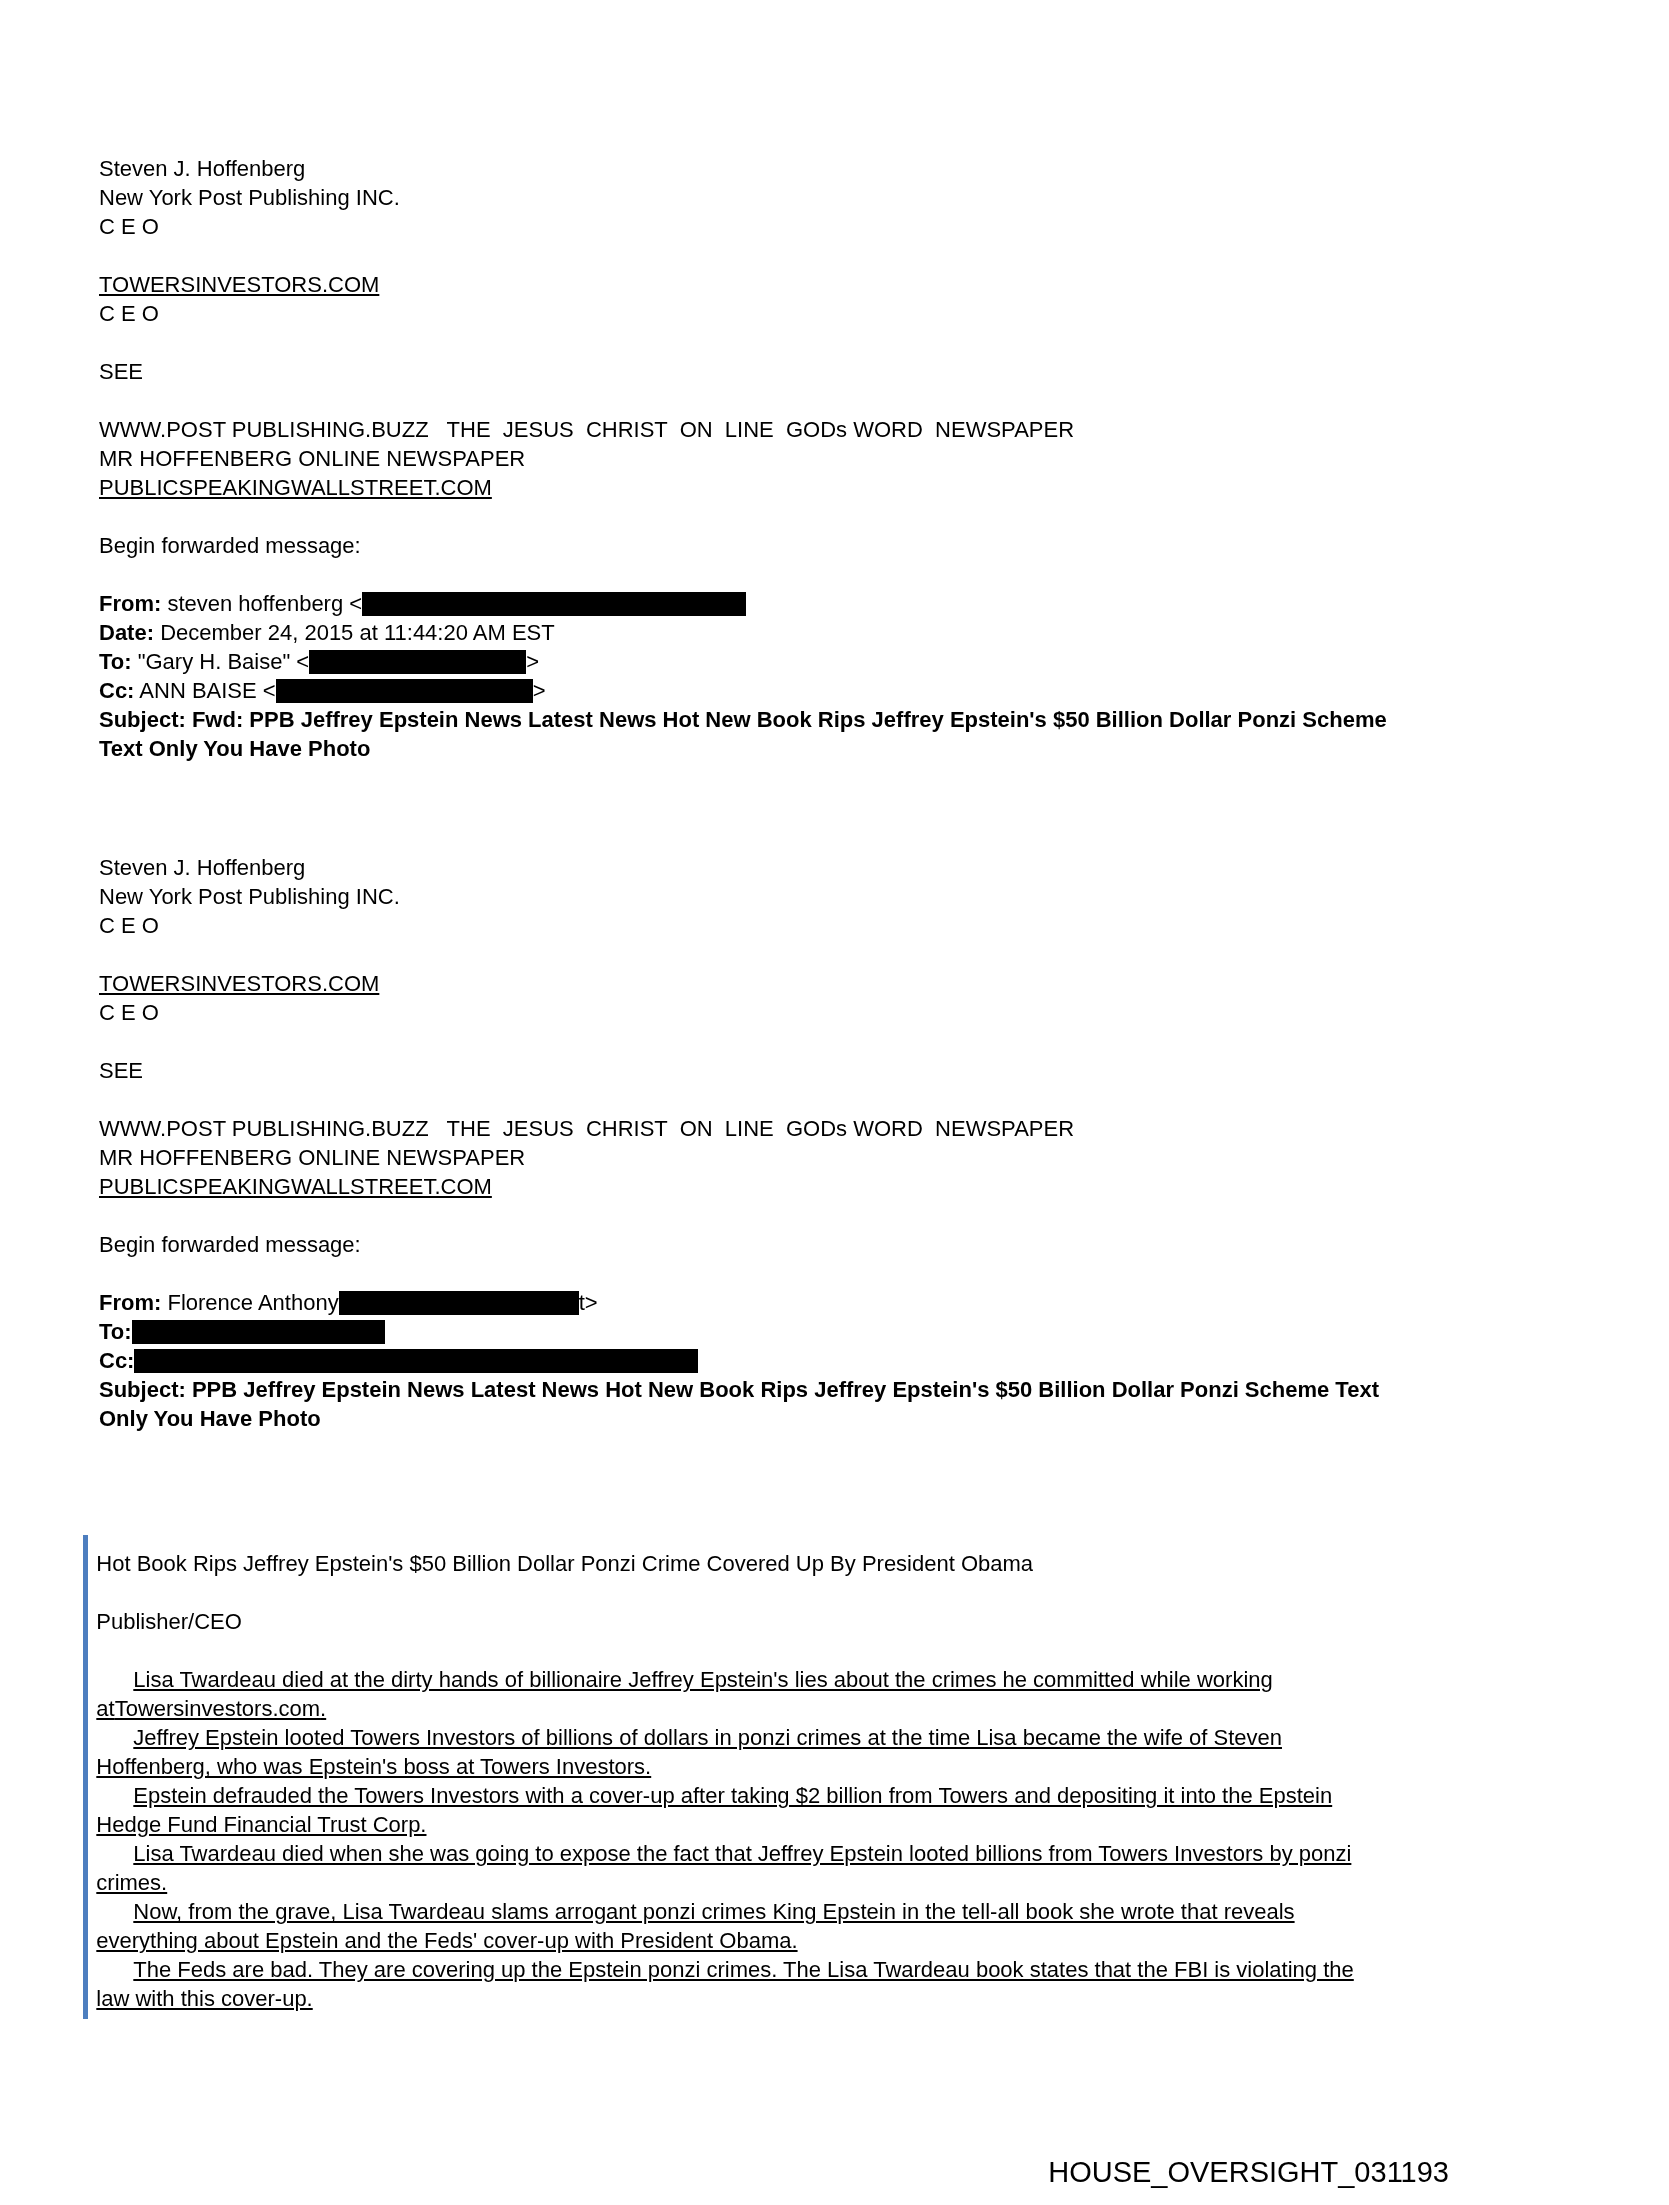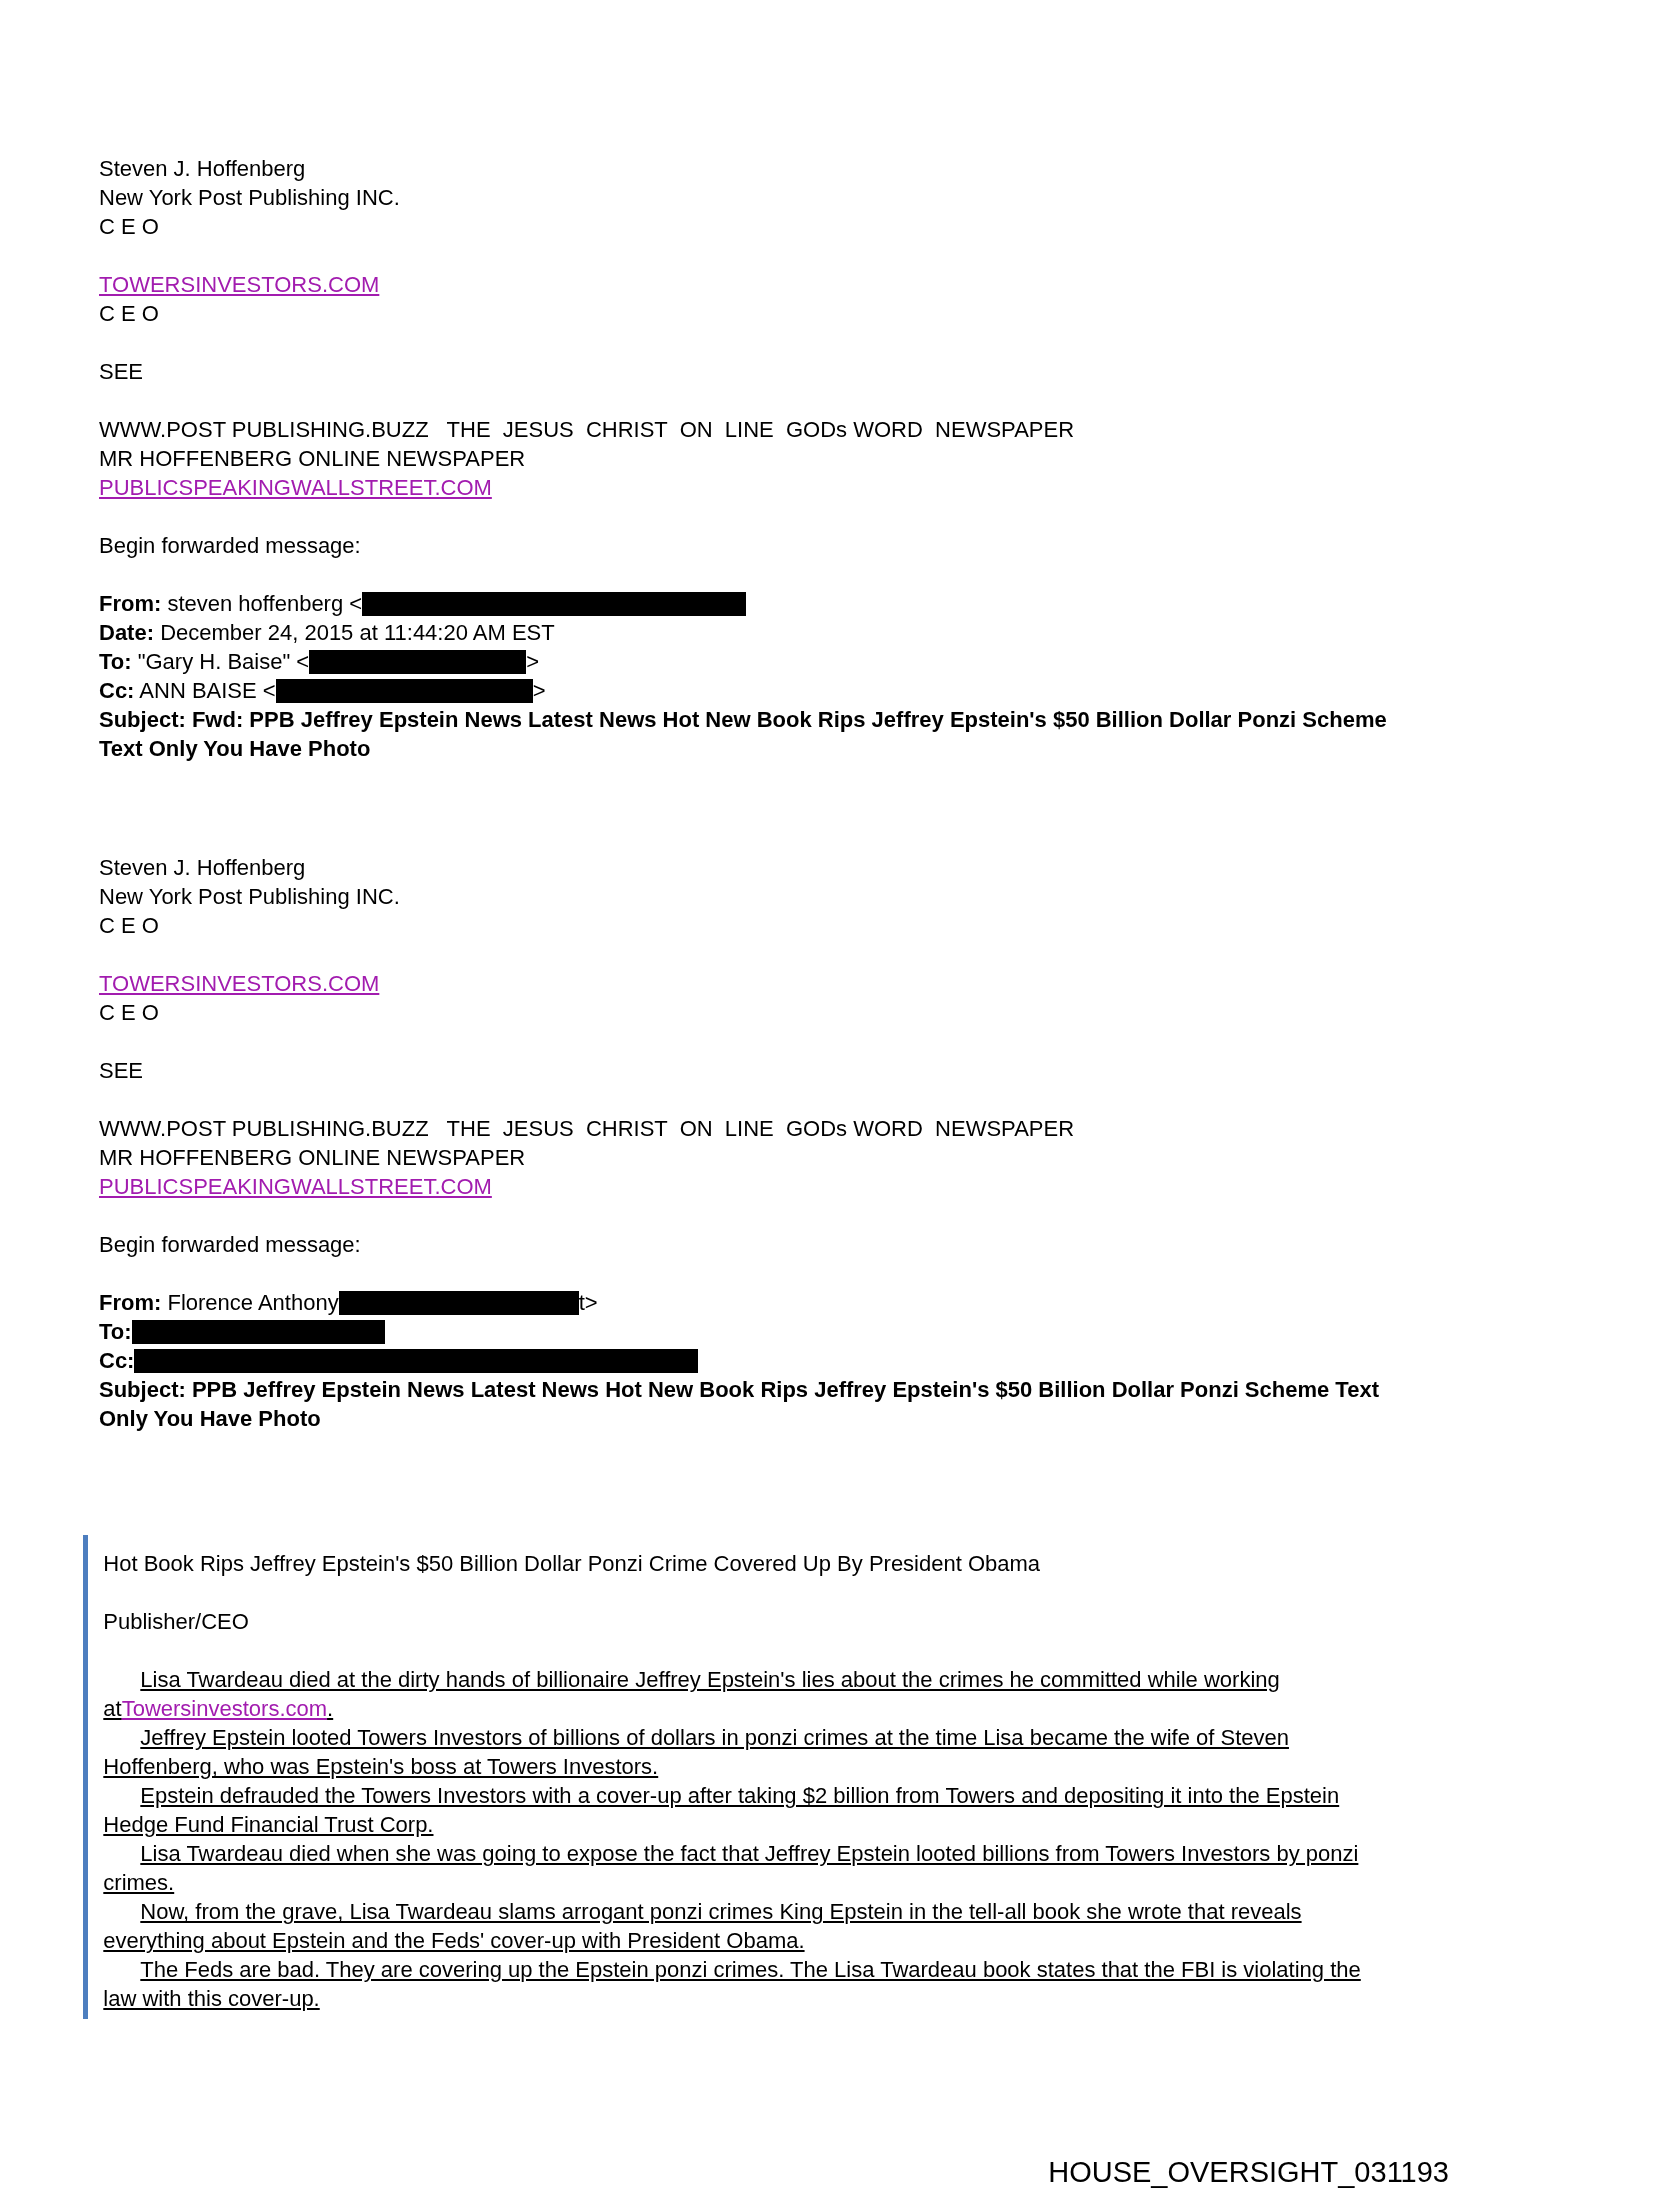--- a/index.html
+++ b/index.html
@@ -19,42 +19,42 @@
     line-height: 29px;
     color: #000000;
     overflow: hidden;
   }
   .line { min-height: 29px; }
   .blank { height: 29px; }
   .pre { white-space: pre-wrap; }
   .label { font-weight: bold; }
   .bold { font-weight: bold; }
   a.link {
-    color: #a21caf;
+    color: #000000;
     text-decoration: underline;
     cursor: pointer;
   }
   .redact {
     display: inline-block;
     background: #000000;
     height: 24px;
     vertical-align: -4.6px;
   }
   .rd1 { width: 384px; }
   .rd2 { width: 217px; }
   .rd3 { width: 257px; }
   .rd4 { width: 240px; }
   .rd5 { width: 253px; }
   .rd6 { width: 564px; }
   .spacer-1 { height: 90px; }
   .spacer-2 { height: 102px; }
   .quote {
     border-left: 5.9px solid #4d7ebf;
     margin-left: -15.7px;
-    padding-left: 15px;
+    padding-left: 8px;
     padding-top: 14.4px;
     padding-bottom: 5.2px;
   }
   .para { text-indent: 37px; text-decoration: underline; }
   .footer-stamp {
     position: absolute;
     right: 26px;
     bottom: 17px;
     font-size: 29px;
     line-height: 31px;

